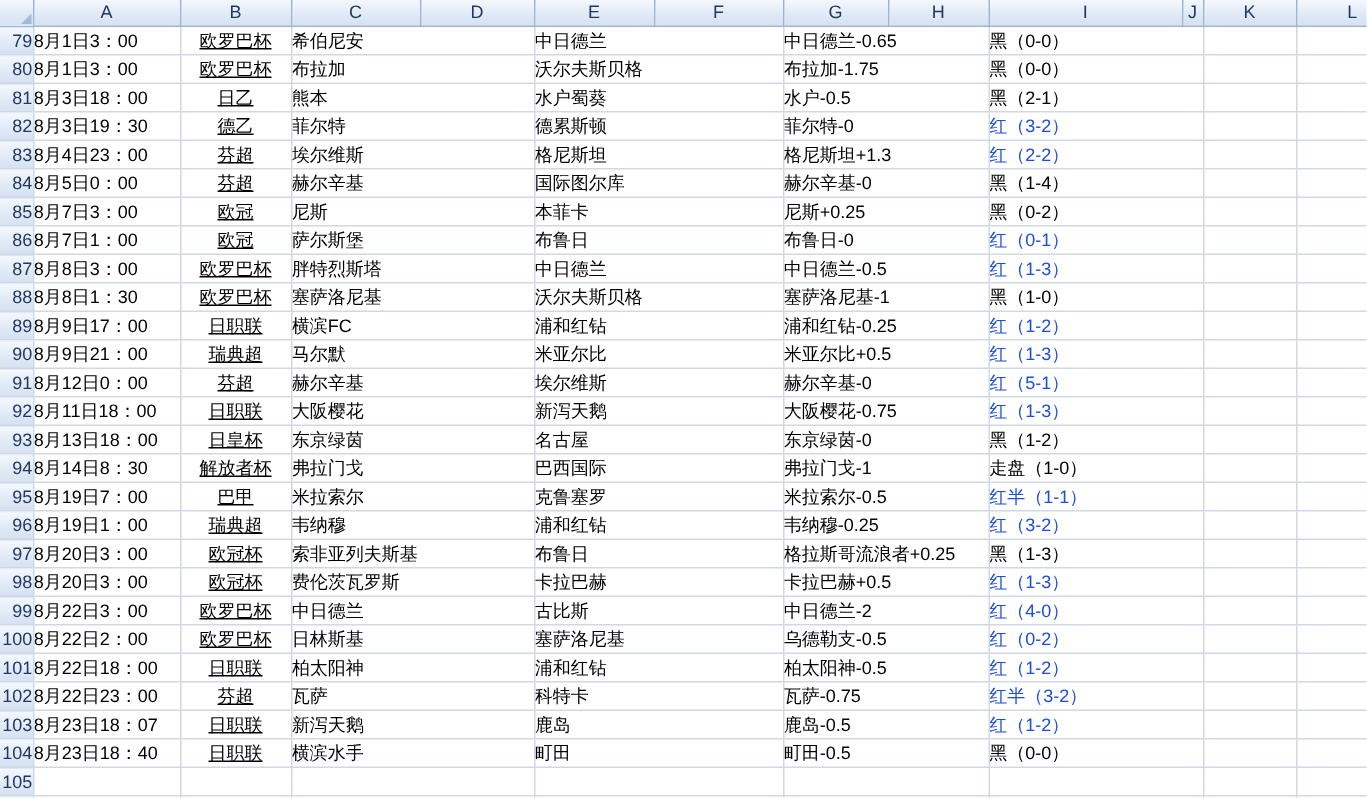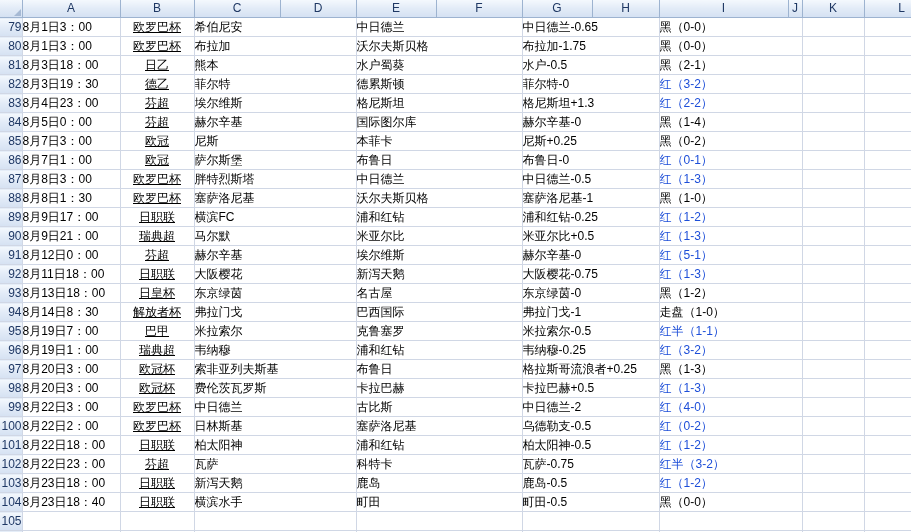--- a/index.html
+++ b/index.html
@@ -388,21 +388,21 @@
         <td class="cell ctr blk">芬超</td>
         <td class="cell blk" colspan="2">瓦萨</td>
         <td class="cell blk" colspan="2">科特卡</td>
         <td class="cell blk" colspan="2">瓦萨-0.75</td>
         <td class="cell red" colspan="2">红半（3-2）</td>
         <td class="cell empty"></td>
         <td class="cell empty"></td>
       </tr>
       <tr>
         <td class="rowhdr">103</td>
-        <td class="cell blk">8月23日18：00</td>
+        <td class="cell blk">8月23日18：07</td>
         <td class="cell ctr blk">日职联</td>
         <td class="cell blk" colspan="2">新泻天鹅</td>
         <td class="cell blk" colspan="2">鹿岛</td>
         <td class="cell blk" colspan="2">鹿岛-0.5</td>
         <td class="cell red" colspan="2">红（1-2）</td>
         <td class="cell empty"></td>
         <td class="cell empty"></td>
       </tr>
       <tr>
         <td class="rowhdr">104</td>

